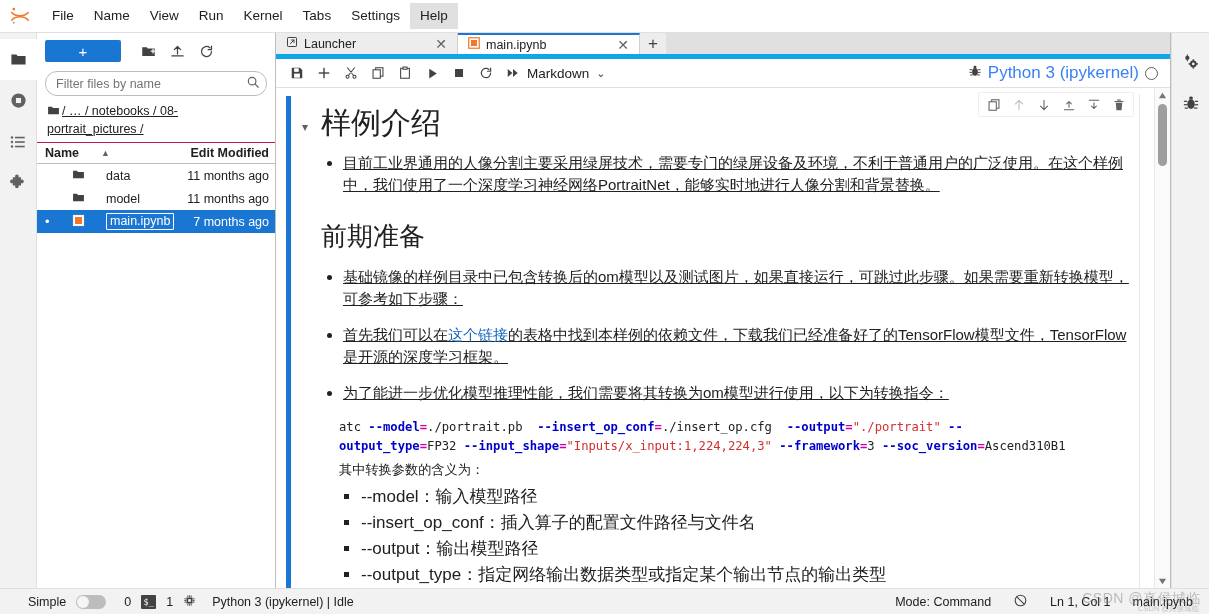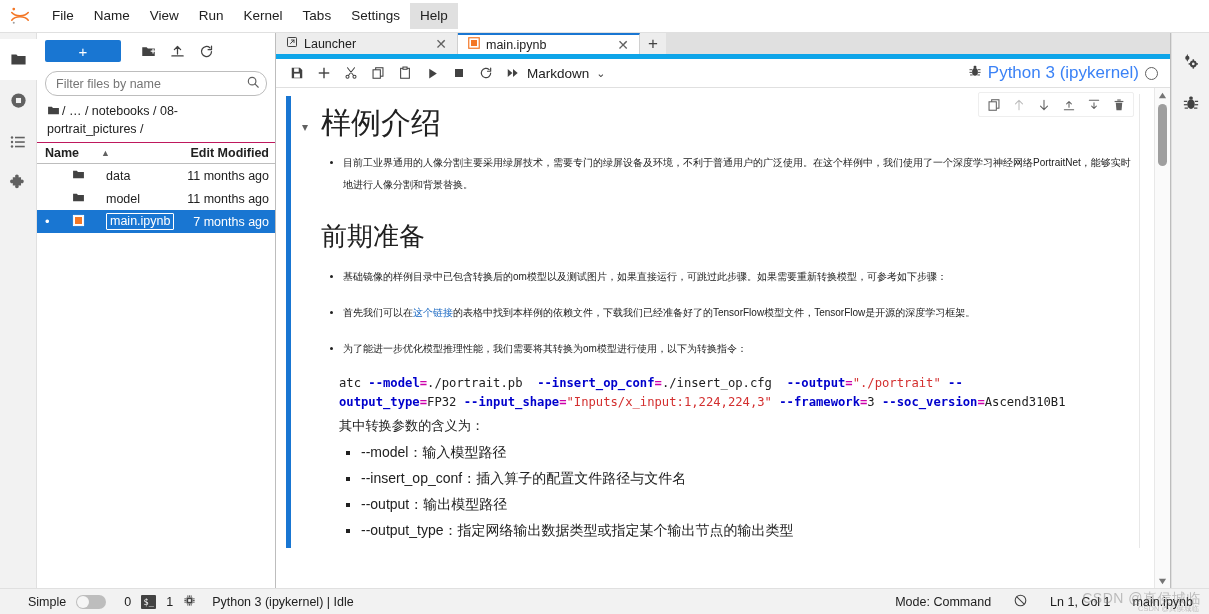--- a/index.html
+++ b/index.html
@@ -84,20 +84,21 @@
     flex: 1 1 auto; border: 0; outline: none;
     font-size: 12.5px; font-family: "Liberation Sans", sans-serif;
     color: #212121; background: transparent;
   }
   .fb-filter input::placeholder { color: #757575; }
   .fb-breadcrumb {
     font-size: 12.5px; color: #212121;
     padding: 3px 8px 5px 10px;
     line-height: 16px;
     display: block;
+    text-decoration: underline;
   }
   .fb-header {
     display: flex; align-items: center;
     border-top: 1px solid #be185d; border-bottom: 1px solid #bdbdbd;
     height: 22px; font-size: 12.5px; font-weight: bold; color: #212121;
     padding-left: 8px;
   }
   .fb-header .col-name { flex: 1 1 auto; display: flex; align-items: center; gap: 22px; }
   .fb-header .col-mod { width: 104px; text-align: right; padding-right: 6px; font-weight: bold; }
   .fb-list { flex: 1 1 auto; overflow: hidden; }
@@ -207,27 +208,28 @@
     margin: 8px 0 10px 0; line-height: 1.25;
     font-family: "DejaVu Sans", "Liberation Sans", sans-serif;
   }
   h2.nb {
     font-size: 26px; font-weight: normal; color: #212121;
     margin: 24px 0 14px 0; line-height: 1.25;
     font-family: "DejaVu Sans", "Liberation Sans", sans-serif;
   }
   ul.nb { margin: 6px 0 6px 0; padding-left: 22px; }
   ul.nb > li {
-    font-size: 10px; line-height: 22px; color: #212121;
+    font-size: 15px; line-height: 22px; color: #212121;
     margin-bottom: 14px;
     list-style-type: disc;
+    text-decoration: underline;
   }
   ul.nb2 { margin: 8px 0 0 0; padding-left: 40px; }
   ul.nb2 > li {
-    font-size: 14px; line-height: 17px; color: #212121;
+    font-size: 17px; line-height: 17px; color: #212121;
     margin-bottom: 9px; list-style-type: square;
   }
   a.nblink { color: #1565c0; text-decoration: none; }
   .codeblock {
     font-family: "DejaVu Sans Mono", "Liberation Mono", monospace;
     font-size: 12.2px; line-height: 19px;
     margin: 4px 0 4px 18px;
     white-space: pre-wrap; word-break: break-all;
   }
   .c-flag { color: #0000cc; font-weight: bold; }

